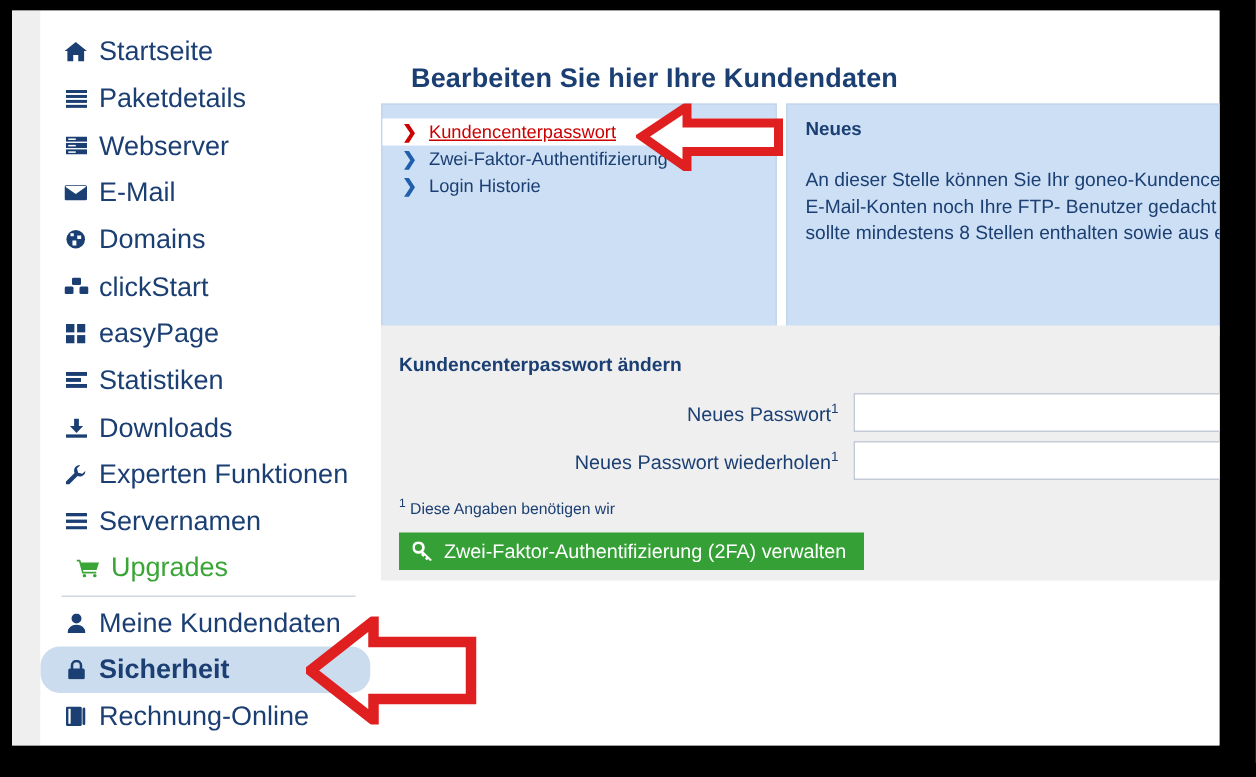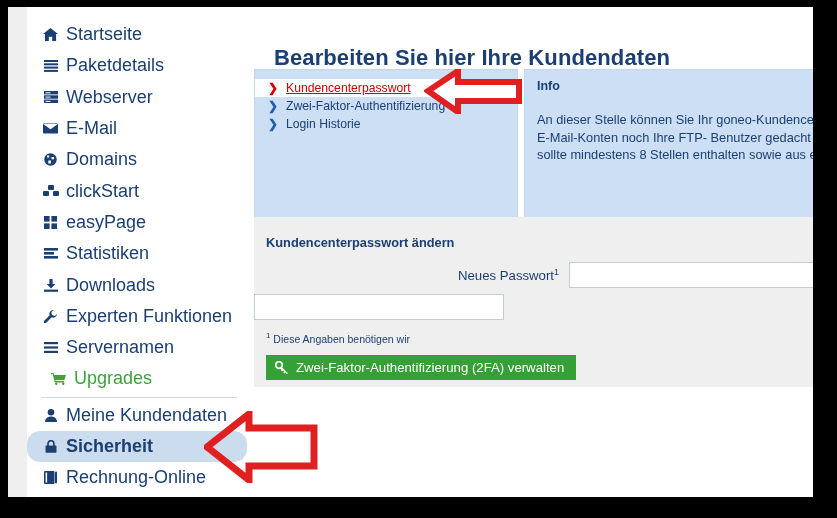--- a/index.html
+++ b/index.html
@@ -73,21 +73,21 @@
   
   #main {
     position: absolute;
     left: 239px; top: 0;
     width: 566px; height: 490px;
     background: #ffffff;
   }
   #page-title {
     position: absolute;
     left: 27px; top: 23px;
-    font-size: 22px;
+    font-size: 18px;
     font-weight: bold;
     color: #1b3f73;
     letter-spacing: .1px;
     white-space: nowrap;
   }
 
   
   .panel {
     position: absolute;
     top: 62px;
@@ -417,39 +417,42 @@
 
           <div class="link-row">
             <span class="chev">❯</span>
             <span class="link-label">Login Historie</span>
           </div>
 
         </div>
       </section>
 
       <section class="panel" id="info-panel">
-        <div id="info-title">Info</div>
+        <div id="info-title">Neues</div>
         <div id="info-body">
           <div>An dieser Stelle können Sie Ihr goneo-Kundencenter</div>
           <div>E-Mail-Konten noch Ihre FTP- Benutzer gedacht ist, s</div>
           <div>sollte mindestens 8 Stellen enthalten sowie aus ein</div>
         </div>
       </section>
 
       <section id="form-panel">
         <div id="form-heading">Kundencenterpasswort ändern</div>
 
         <div class="field-row" id="row-1">
           <label class="field-label">
             <span>Neues Passwort</span><sup>1</sup>
           </label>
           <input class="field-input" type="password" placeholder="" style="">
         </div>
 
         <div class="field-row" id="row-2">
+          <label class="field-label">
+            <span>Neues Passwort wiederholen</span><sup>1</sup>
+          </label>
           <input class="field-input" type="password" placeholder="" style="">
         </div>
 
         <div id="footnote">
           <sup>1</sup><span> Diese Angaben benötigen wir</span>
         </div>
 
         <button id="twofa-button">
           <span class="key-icon">
             <svg width="14" height="13" viewBox="0 0 14 13">

